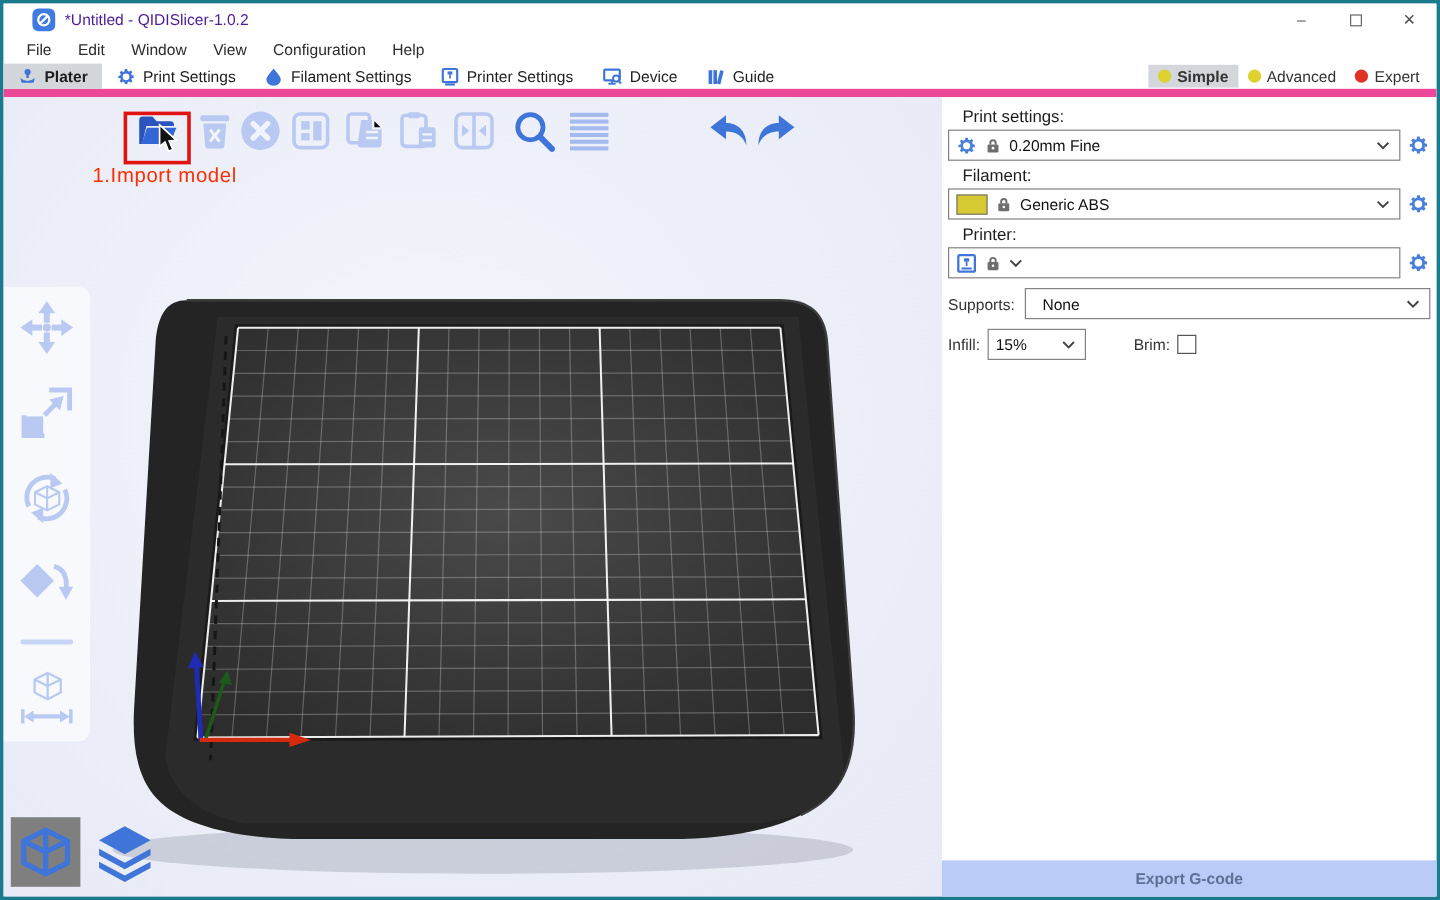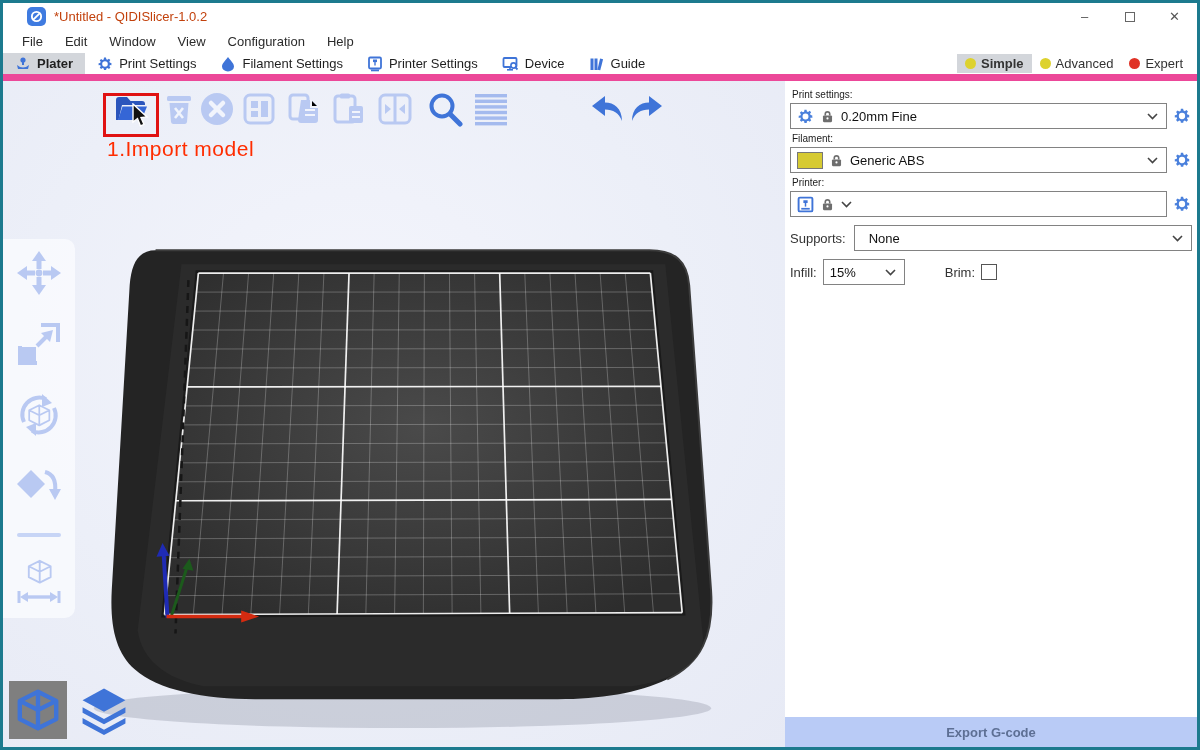--- a/index.html
+++ b/index.html
@@ -4,21 +4,21 @@
 <style>
   * { margin:0; padding:0; box-sizing:border-box; }
   html,body { width:1200px; height:750px; overflow:hidden; }
   body { font-family:"Liberation Sans", sans-serif; font-size:13px; color:#333; background:#fff; }
 
   .window { width:1200px; height:750px; border:3px solid #1c7a8e; display:flex; flex-direction:column; background:#fff; }
 
   
   .titlebar { height:27px; display:flex; align-items:center; padding-left:24px; background:#fff; flex:0 0 auto; }
   .app-icon { width:19px; height:19px; border-radius:5px; background:#3f7be0; display:flex; align-items:center; justify-content:center; margin-right:8px; }
-  .title-text { color:#c2410c; font-size:13px; }
+  .title-text { color:#4c1d95; font-size:13px; }
   .win-controls { margin-left:auto; display:flex; align-items:center; height:100%; }
   .win-btn { width:45px; height:100%; display:flex; align-items:center; justify-content:center; color:#555; font-size:13px; cursor:default; }
   .max-glyph { width:10px; height:10px; border:1px solid #666; display:inline-block; }
 
   
   .menubar { height:23px; display:flex; align-items:center; padding-left:8px; background:#fff; flex:0 0 auto; }
   .menu-item { padding:0 11px; color:#2b2b2b; font-size:13px; }
 
   
   .tabbar { height:28px; display:flex; align-items:stretch; background:#fff; border-bottom:7px solid #ec4899; flex:0 0 auto; }
@@ -31,37 +31,37 @@
   .dot { width:11px; height:11px; border-radius:50%; display:inline-block; }
 
   
   .main { flex:1; display:flex; min-height:0; }
   .viewport { position:relative; flex:1; background:radial-gradient(ellipse at 45% 40%, #f4f5fc 0%, #ecEFf8 55%, #e7eaf5 100%); overflow:hidden; }
 
   
   .top-toolbar { position:absolute; top:8px; left:0; height:44px; z-index:3; }
   .tt-icon { position:absolute; top:2px; width:36px; height:36px; display:flex; align-items:center; justify-content:center; }
   .import-box { position:absolute; left:100px; top:4px; width:56px; height:44px; border:3px solid #e01212; display:flex; align-items:center; justify-content:center; z-index:2; }
-  .annotation { position:absolute; left:104px; top:56px; font-size:21px; color:#ff2d00; z-index:4; letter-spacing:0.5px; }
+  .annotation { position:absolute; left:74px; top:56px; font-size:17px; color:#ff2d00; z-index:4; letter-spacing:0.5px; }
   .cursor { position:absolute; left:128px; top:22px; z-index:5; }
 
   
   .left-toolbar { position:absolute; left:0; top:158px; width:72px; padding:10px 0; background:rgba(251,252,255,0.75); border-radius:0 10px 10px 0; display:flex; flex-direction:column; align-items:center; gap:20px; z-index:3; }
   .lt-sep { width:44px; height:4px; background:#c7d5f6; border-radius:2px; }
 
   
   .view-toggles { position:absolute; left:6px; bottom:8px; display:flex; gap:8px; z-index:3; }
   .vt { width:58px; height:58px; display:flex; align-items:center; justify-content:center; }
   .vt.active { background:#7f7f7f; }
 
   .bed-svg { position:absolute; left:0; top:0; width:100%; height:100%; z-index:1; }
 
   
   .sidebar { width:412px; background:#fff; position:relative; padding:6px 5px 0 5px; flex:0 0 auto; }
-  .sb-label { font-size:10px; color:#1c1c1c; margin:2px 0 3px 2px; }
+  .sb-label { font-size:14px; color:#1c1c1c; margin:2px 0 3px 12px; }
   .sb-row { display:flex; align-items:center; gap:5px; margin-bottom:4px; }
   .combo { flex:1; height:26px; border:1px solid #828282; background:#fff; display:flex; align-items:center; padding:0 8px 0 6px; gap:7px; }
   .combo .val { flex:1; font-size:13px; color:#111; }
   .gear-btn { width:20px; height:20px; display:flex; align-items:center; justify-content:center; }
   .swatch { width:26px; height:17px; border:1px solid #777; }
   .inline-row { display:flex; align-items:center; margin-top:8px; margin-bottom:4px; gap:6px; }
   .combo.small { flex:0 0 82px; }
   .combo.supports { margin-left:2px; }
   .checkbox { width:16px; height:16px; border:1px solid #555; background:#fff; }
   .export-btn { position:absolute; left:0; bottom:0; width:100%; height:30px; background:#b9cbf6; color:#5d6f94; font-weight:bold; font-size:13px; display:flex; align-items:center; justify-content:center; border:none; }

